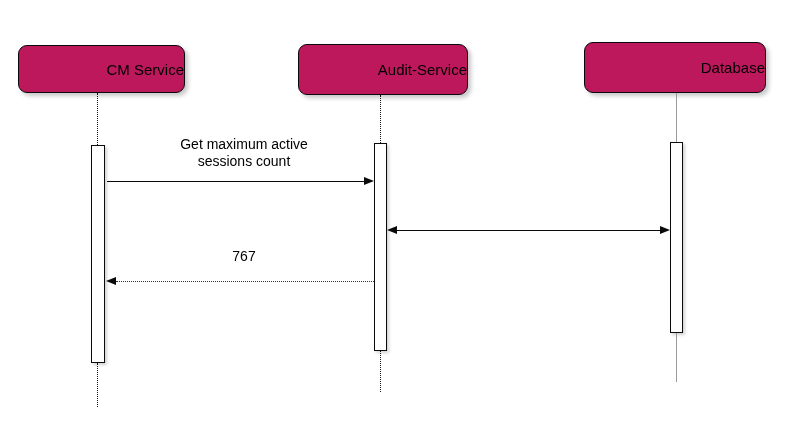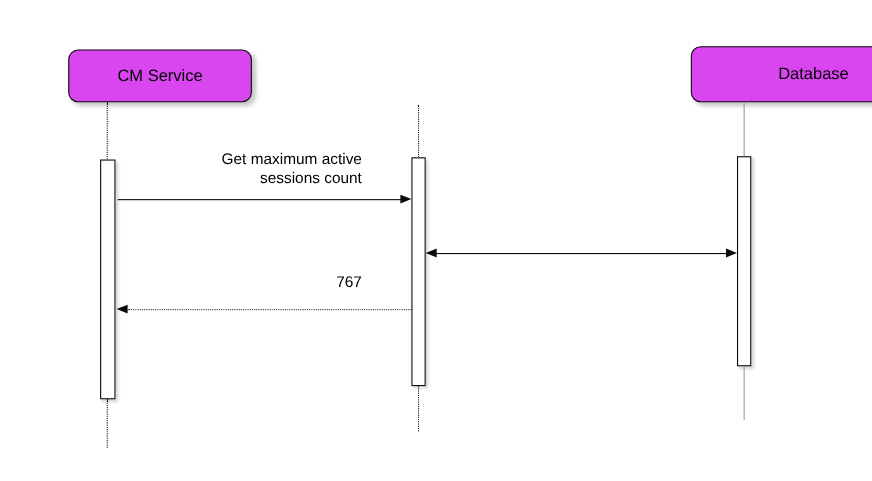--- a/index.html
+++ b/index.html
@@ -10,26 +10,25 @@
     background: #ffffff;
     overflow: hidden;
     font-family: "Liberation Sans", sans-serif;
     color: #000000;
   }
   .phead {
     position: absolute;
     box-sizing: border-box;
     border: 1.6px solid #0a0a0a;
     border-radius: 9px;
-    background: #d946ef;
+    background: #be185d;
     box-shadow: 3px 3px 4px rgba(0,0,0,0.22);
     display: flex;
     align-items: center;
-    justify-content: center;
-    margin-left: 44px;
+    justify-content: flex-end;
   }
   .phead .plabel {
     font-size: 15px;
     color: #000000;
     white-space: nowrap;
   }
   .lifeline { position: absolute; width: 0; }
   .lifeline.dotted { border-left: 1px dotted #111111; }
   .lifeline.solidgray { border-left: 1px solid #9a9a9a; }
   .activation {
@@ -51,36 +50,39 @@
   }
   .arrowhead.left {
     border-top: 4.5px solid transparent;
     border-bottom: 4.5px solid transparent;
     border-right: 10px solid #0a0a0a;
   }
   .msg-label {
     position: absolute;
     font-size: 14px;
     line-height: 17px;
-    text-align: right;
+    text-align: center;
     color: #000000;
   }
 </style>
 </head>
 <body>
 
 <div class="canvas">
 
   <div class="phead" style="left:18px; top:45px; width:167px; height:48px;">
     <span class="plabel">CM Service</span>
   </div>
   <div class="lifeline dotted" style="left:97px; top:93px; height:52px;"></div>
   <div class="activation" style="left:91px; top:145px; height:218px;"></div>
   <div class="lifeline dotted" style="left:97px; top:363px; height:44px;"></div>
 
+  <div class="phead" style="left:298px; top:44px; width:170px; height:51px;">
+    <span class="plabel">Audit-Service</span>
+  </div>
   <div class="lifeline dotted" style="left:380px; top:95px; height:48px;"></div>
   <div class="activation" style="left:374px; top:143px; width:13px; height:208px;"></div>
   <div class="lifeline dotted" style="left:380px; top:351px; height:41px;"></div>
 
   <div class="phead" style="left:584px; top:42px; width:182px; height:51px;padding-left:41px;">
     <span class="plabel">Database</span>
   </div>
   <div class="lifeline solidgray" style="left:676px; top:93px; height:49px;"></div>
   <div class="activation" style="left:670px; top:142px; width:13px; height:191px;"></div>
   <div class="lifeline solidgray" style="left:676px; top:333px; height:49px;"></div>

